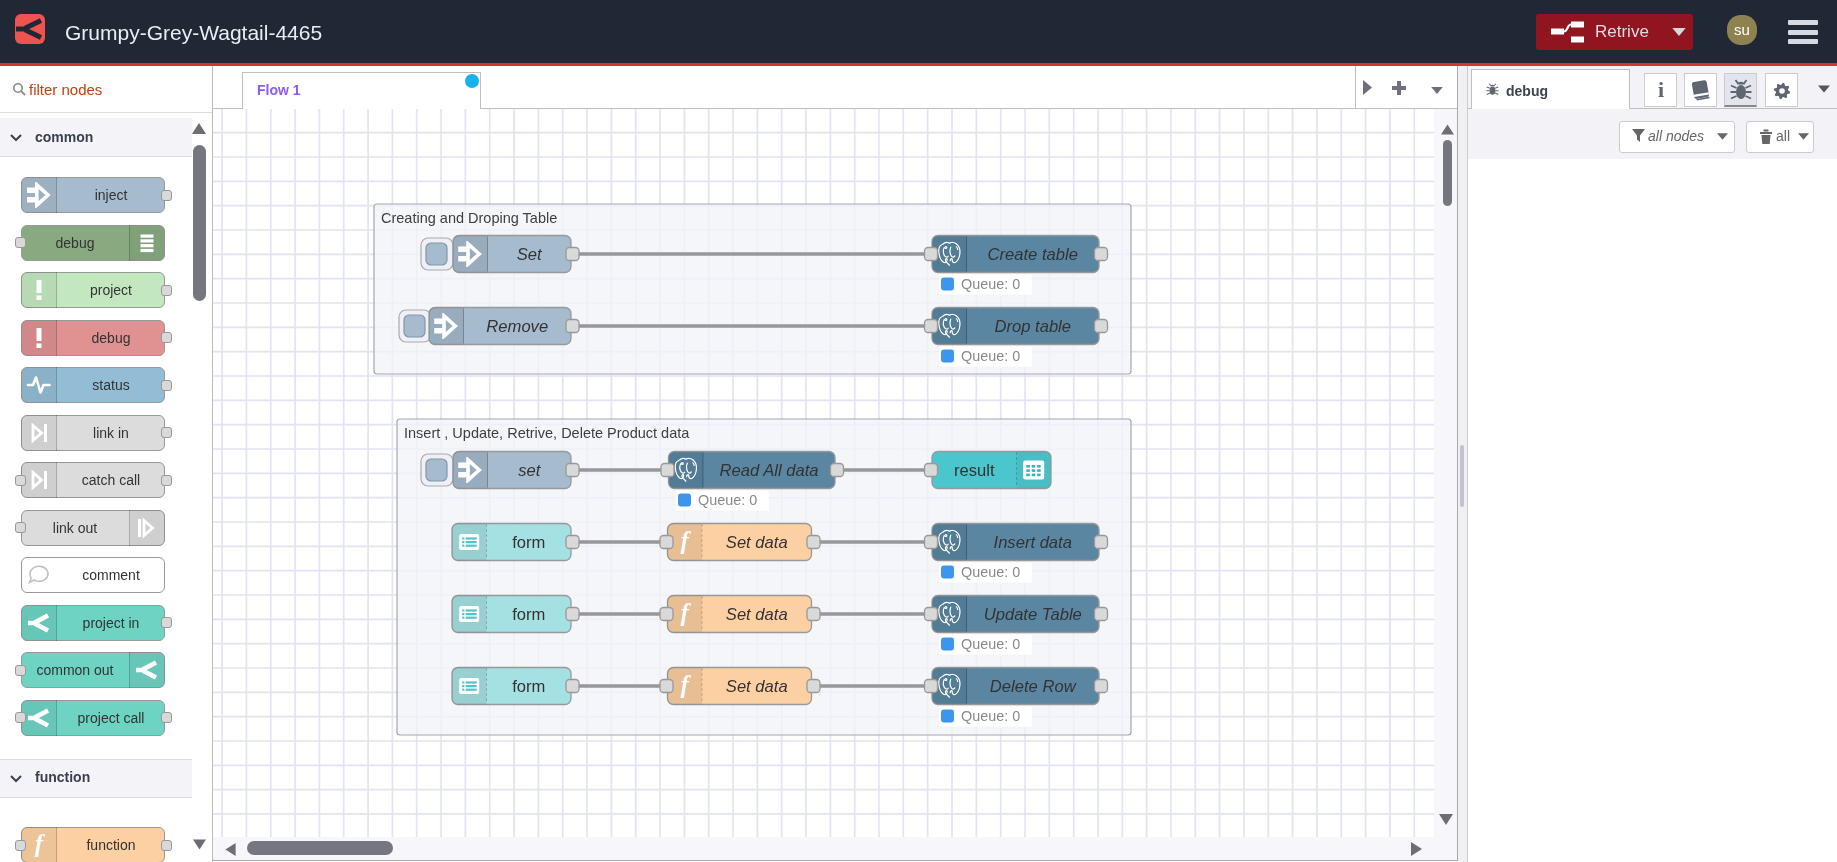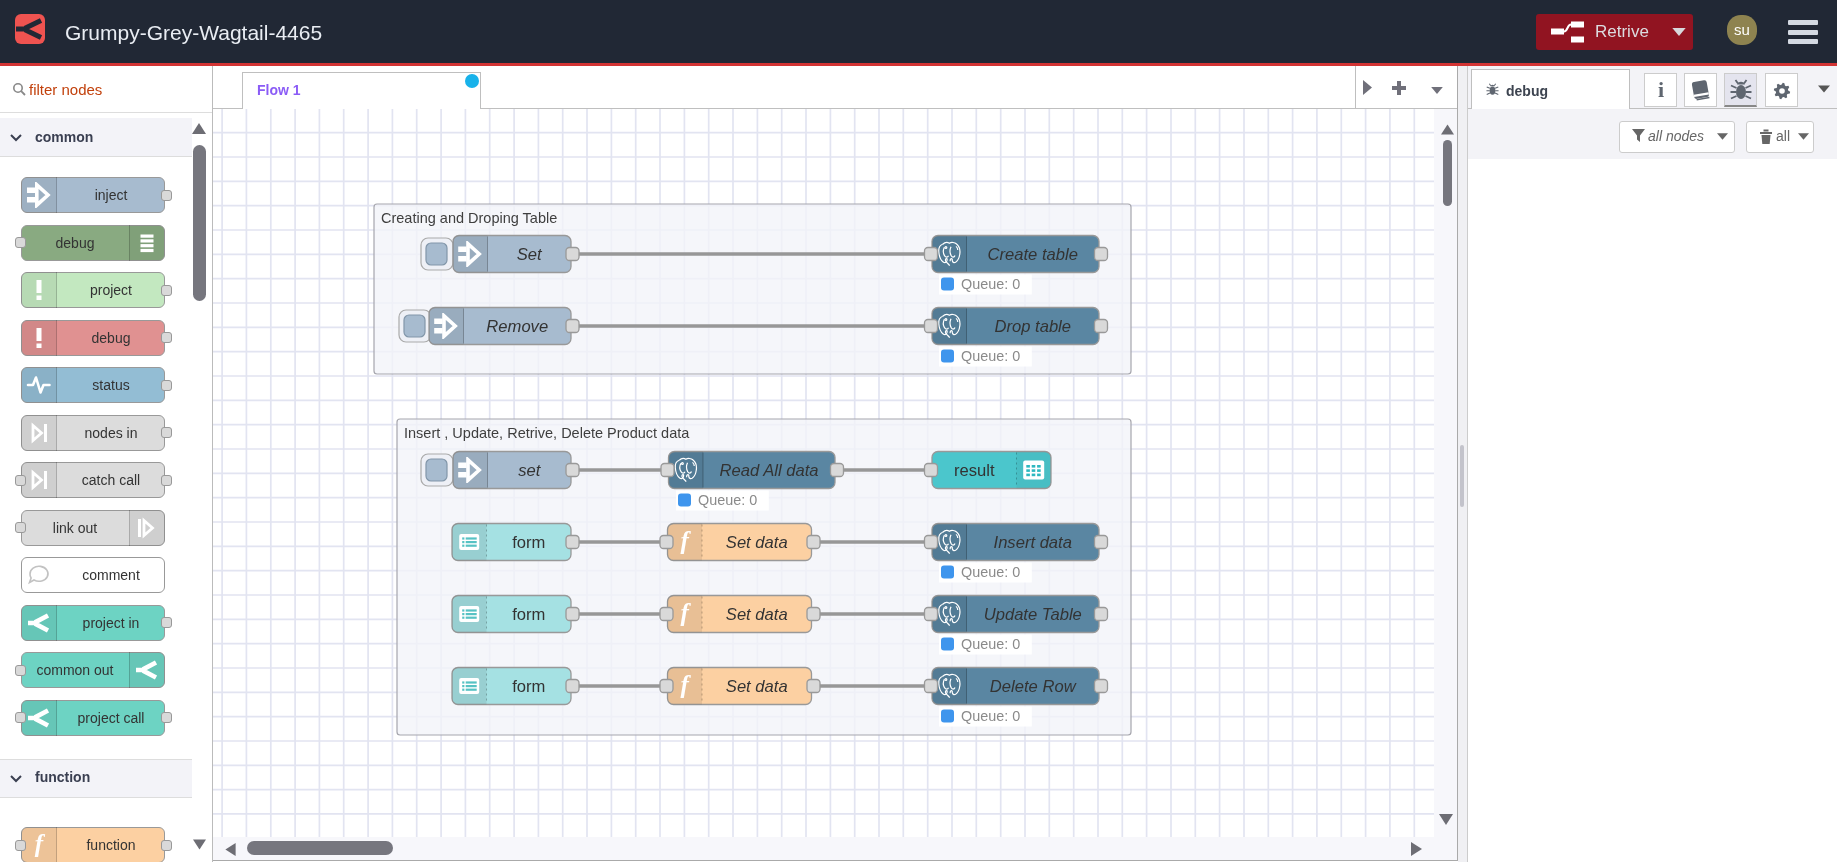--- a/index.html
+++ b/index.html
@@ -84,21 +84,21 @@
     <path d="M2 13 h5 l3 -7.5 l4.5 15 l3 -7.5 h6" fill="none" stroke="#fff" stroke-width="2.6" stroke-linejoin="round" stroke-linecap="round"></path>
   </svg>
 <div style="position:absolute;left:57px;top:367px;width:108px;height:36px;line-height:36px;text-align:center;font-size:14px;color:#333;">status</div>
 <div style="position:absolute;left:160.5px;top:379.5px;width:11px;height:11px;background:#d9d9d9;border:1px solid #999;border-radius:3px;box-sizing:border-box;"></div>
 <div style="position:absolute;left:21px;top:414.5px;width:144px;height:36px;background:#dcdcdc;border:1px solid #999;border-radius:6px;box-sizing:border-box;"></div>
 <div style="position:absolute;left:21px;top:414.5px;width:36px;height:36px;background:rgba(0,0,0,0.06);border-right:1px solid rgba(0,0,0,0.18);border-radius:6px 0 0 6px;box-sizing:border-box;"></div>
 <svg style="position:absolute;left:26px;top:419.5px" width="26" height="26" viewBox="0 0 26 26">
     <path d="M7 5.5 L15.5 13 L7 20.5 Z" fill="none" stroke="#fff" stroke-width="2.8"></path>
     <rect x="18" y="4" width="3" height="18" fill="#fff"></rect>
   </svg>
-<div style="position:absolute;left:57px;top:414.5px;width:108px;height:36px;line-height:36px;text-align:center;font-size:14px;color:#333;">nodes in</div>
+<div style="position:absolute;left:57px;top:414.5px;width:108px;height:36px;line-height:36px;text-align:center;font-size:14px;color:#333;">link in</div>
 <div style="position:absolute;left:160.5px;top:427.0px;width:11px;height:11px;background:#d9d9d9;border:1px solid #999;border-radius:3px;box-sizing:border-box;"></div>
 <div style="position:absolute;left:21px;top:462px;width:144px;height:36px;background:#dcdcdc;border:1px solid #999;border-radius:6px;box-sizing:border-box;"></div>
 <div style="position:absolute;left:21px;top:462px;width:36px;height:36px;background:rgba(0,0,0,0.06);border-right:1px solid rgba(0,0,0,0.18);border-radius:6px 0 0 6px;box-sizing:border-box;"></div>
 <svg style="position:absolute;left:26px;top:467px" width="26" height="26" viewBox="0 0 26 26">
     <path d="M7 5.5 L15.5 13 L7 20.5 Z" fill="none" stroke="#fff" stroke-width="2.8"></path>
     <rect x="18" y="4" width="3" height="18" fill="#fff"></rect>
   </svg>
 <div style="position:absolute;left:57px;top:462px;width:108px;height:36px;line-height:36px;text-align:center;font-size:14px;color:#333;">catch call</div>
 <div style="position:absolute;left:14.5px;top:474.5px;width:11px;height:11px;background:#d9d9d9;border:1px solid #999;border-radius:3px;box-sizing:border-box;"></div>
 <div style="position:absolute;left:160.5px;top:474.5px;width:11px;height:11px;background:#d9d9d9;border:1px solid #999;border-radius:3px;box-sizing:border-box;"></div>

